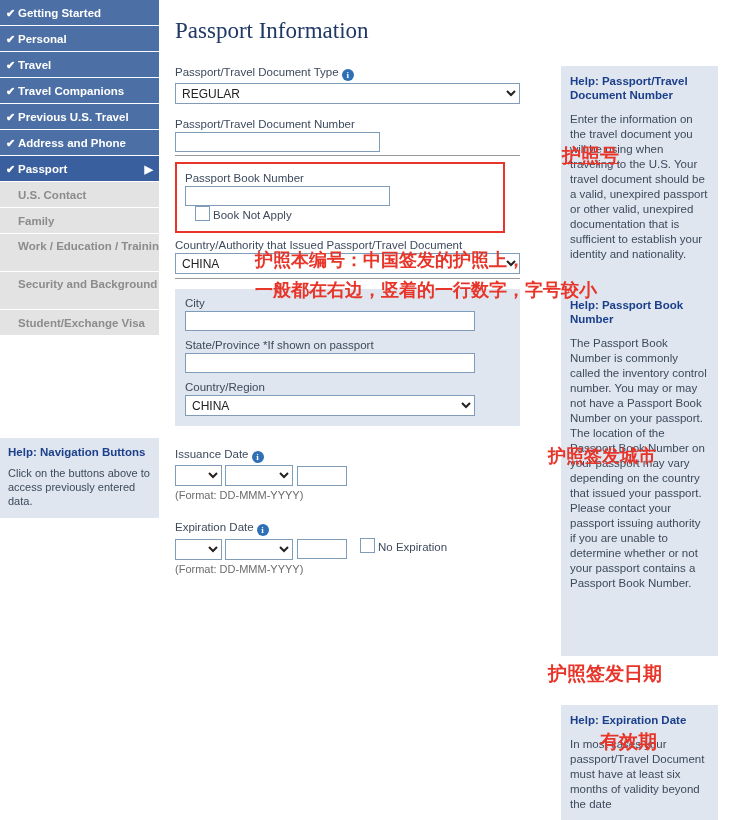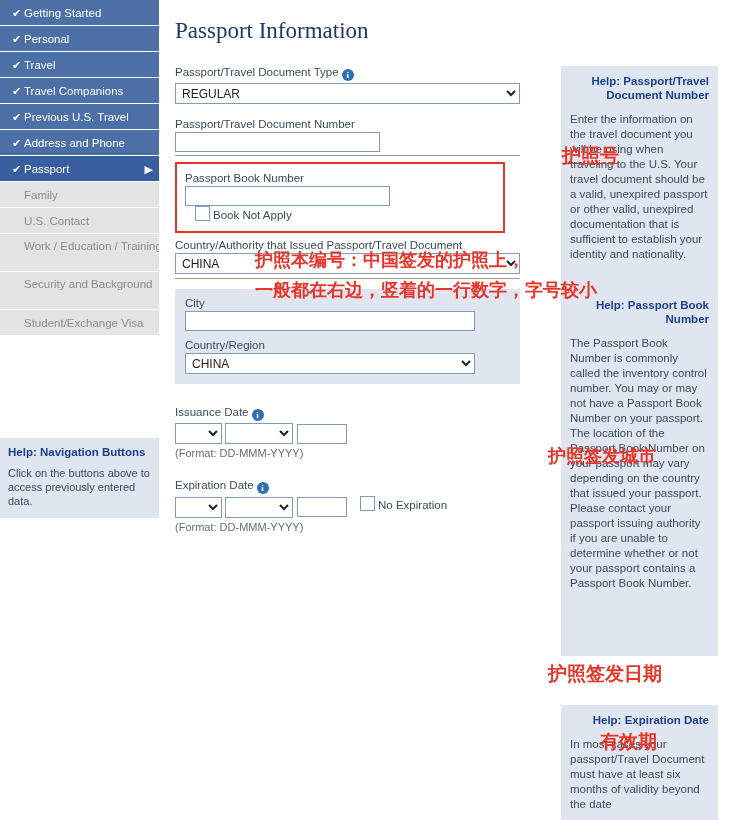--- a/index.html
+++ b/index.html
@@ -34,22 +34,22 @@
   .nav-list {
     list-style: none;
     margin: 0;
     padding: 0;
     width: 159px;
   }
   .nav-item {
     height: 26px;
     line-height: 26px;
     font-size: 11.5px;
-    font-weight: normal;
-    padding-left: 12px;
+    font-weight: bold;
+    padding-left: 6px;
     box-sizing: border-box;
     border-bottom: 1px solid #ffffff;
     position: relative;
     white-space: nowrap;
     overflow: hidden;
   }
   .nav-item.done {
     background: #4c6fa5;
     color: #ffffff;
   }
@@ -145,21 +145,20 @@
     background: #dfe6ef;
     padding: 8px 9px 12px 9px;
     box-sizing: border-box;
   }
   .help-head {
     color: #1b3f8b;
     font-weight: bold;
     font-size: 11.5px;
     line-height: 14px;
     margin-bottom: 10px;
-    text-align: right;
   }
   .help-text {
     color: #3d4a5c;
     font-size: 11.5px;
     line-height: 15px;
   }
   .help-gap {
     height: 14px;
   }
 
@@ -306,24 +305,24 @@
         <span class="nav-check">✔</span><span>Previous U.S. Travel</span>
       </li>
       <li class="nav-item done">
         <span class="nav-check">✔</span><span>Address and Phone</span>
       </li>
       <li class="nav-item current">
         <span class="nav-check">✔</span><span>Passport</span>
         <span class="nav-arrow">▶</span>
       </li>
       <li class="nav-item todo">
+        <span class="nav-check"></span><span>U.S. Contact</span>
+      </li>
+      <li class="nav-item todo">
         <span class="nav-check"></span><span>Family</span>
-      </li>
-      <li class="nav-item todo">
-        <span class="nav-check"></span><span>U.S. Contact</span>
       </li>
       <li class="nav-item todo multiline">
         <span class="nav-check"></span><span>Work / Education / Training</span>
       </li>
       <li class="nav-item todo multiline">
         <span class="nav-check"></span><span>Security and Background</span>
       </li>
       <li class="nav-item todo">
         <span class="nav-check"></span><span>Student/Exchange Visa</span>
       </li>
@@ -366,20 +365,24 @@
         <span class="flabel">Country/Authority that Issued Passport/Travel Document</span>
         <select class="inp w-full">
           <option>CHINA</option>
         </select>
       </div>
 
       <div class="field" style="margin-top:10px;">
         <div id="issued-block">
           <div class="sub-field">
             <span class="flabel">City</span>
+            <input class="inp w-city" type="text" value="" style="">
+          </div>
+          <div class="sub-field">
+            <span class="flabel">State/Province *If shown on passport</span>
             <input class="inp w-city" type="text" value="" style="">
           </div>
           <div class="sub-field" style="margin-bottom:0;">
             <span class="flabel">Country/Region</span>
             <select class="inp" style="width:290px;">
               <option>CHINA</option>
             </select>
           </div>
         </div>
       </div>

